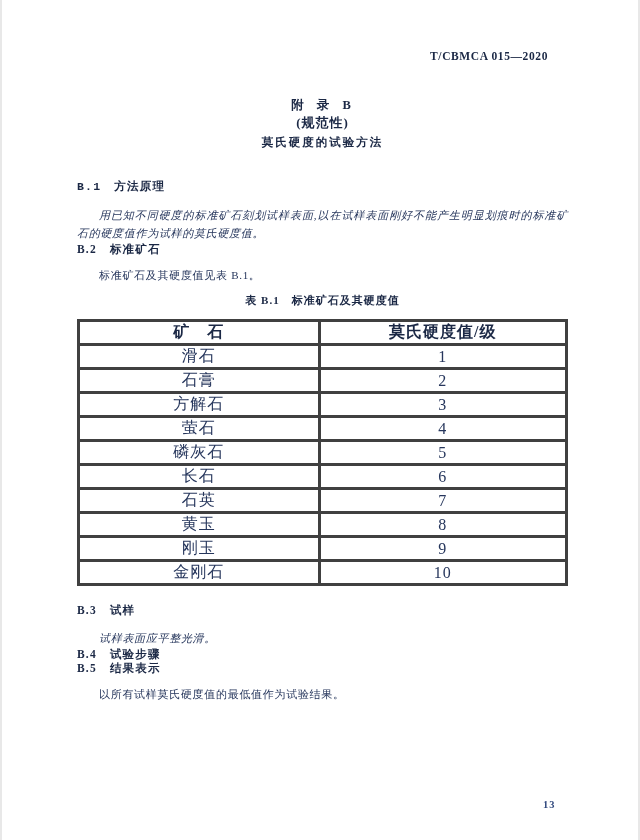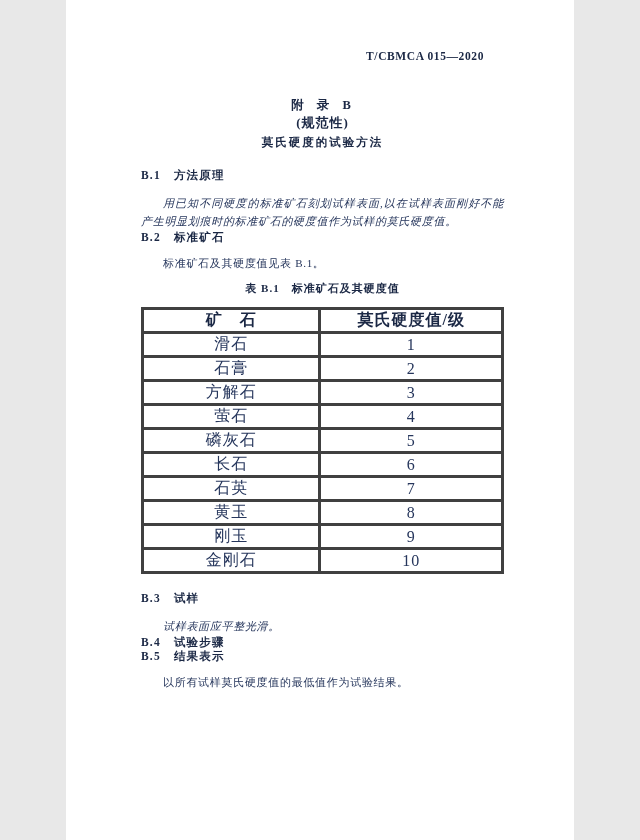--- a/index.html
+++ b/index.html
@@ -1,19 +1,19 @@
 <!DOCTYPE html>
 <html><head>
 <meta charset="utf-8">
 <style>
   * { margin: 0; padding: 0; box-sizing: border-box; }
   html, body { background: #e8e8e8; }
   .page {
     position: relative;
-    width: 508px;
+    width: 636px;
     height: 840px;
     margin: 0 auto;
     background: #ffffff;
     font-family: "Liberation Serif", serif;
     color: #24345a;
     overflow: hidden;
   }
   .doc-code {
     position: absolute;
     top: 50px;
@@ -55,21 +55,21 @@
 
   .sec-head {
     display: flex;
     gap: 13px;
     font-size: 11.5px;
     font-weight: bold;
     line-height: 14px;
     letter-spacing: 1.2px;
     color: #1b2845;
   }
-  .sec-head.mt21 { margin-top: 19px; }
+  .sec-head.mt21 { margin-top: 31px; font-family: Liberation Mono, monospace; }
   .sec-head.mt6  { margin-top: 0; }
   .sec-head.mt17 { margin-top: 17px; }
 
   p.body {
     font-size: 11px;
     line-height: 18px;
     letter-spacing: 0.7px;
     text-indent: 2em;
     text-align: justify;
     color: #26365c;

